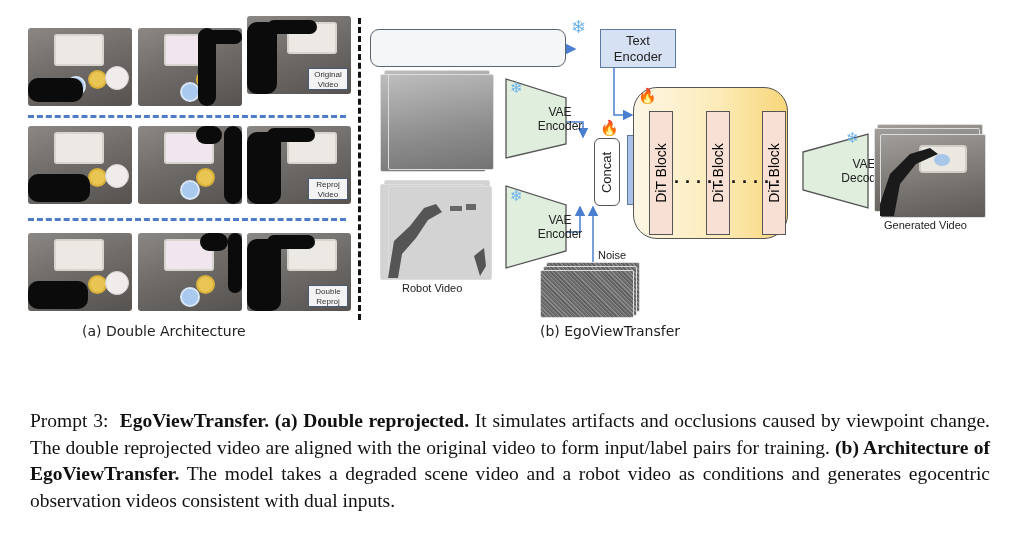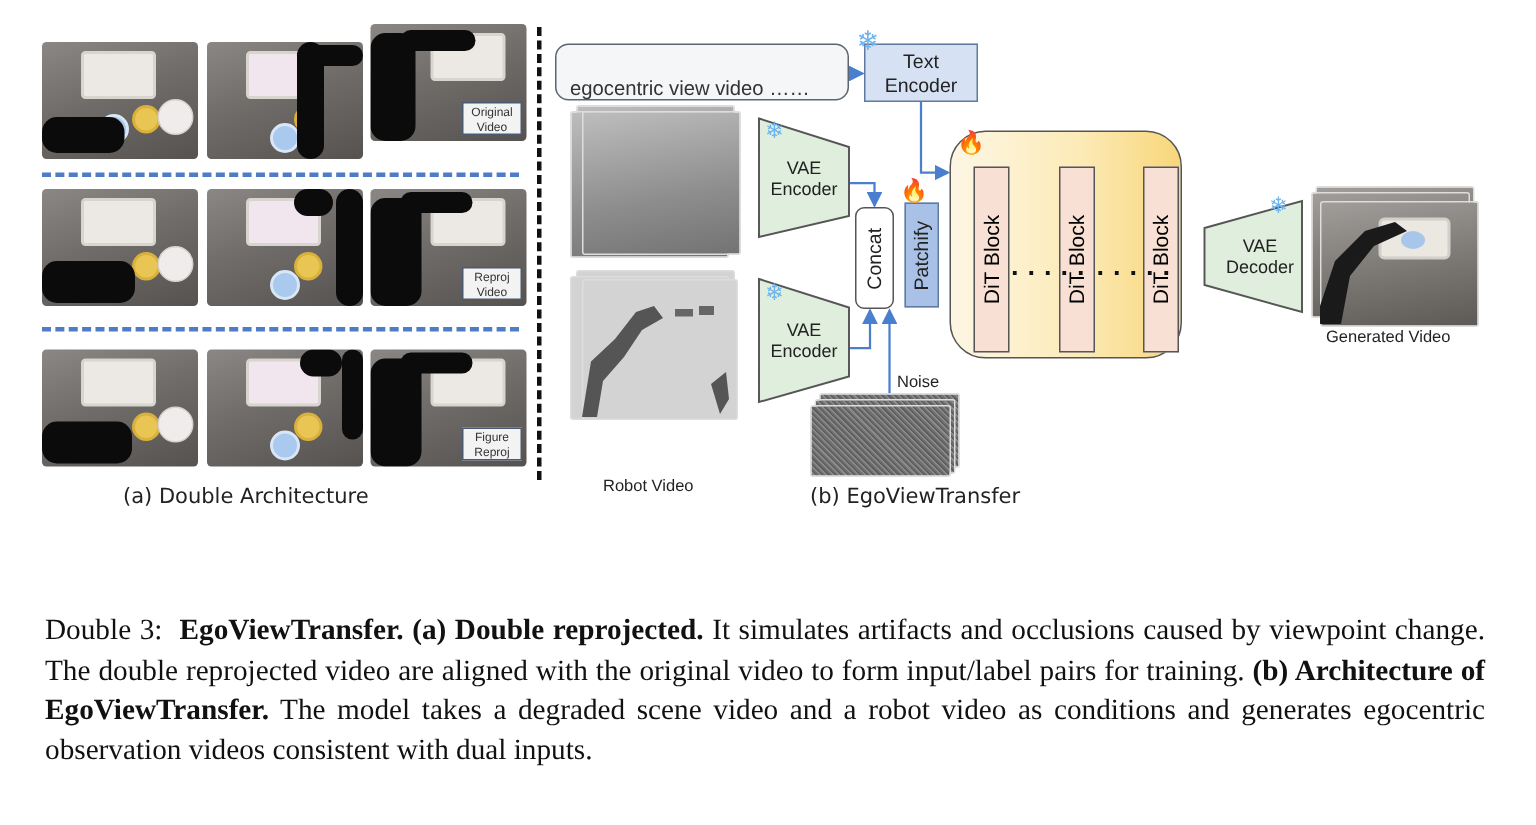--- a/index.html
+++ b/index.html
@@ -14,21 +14,21 @@
   .frame .plate { position:absolute; width:22px; height:22px; border-radius:50%; background:#efeceb; border:1px solid #d5d2d0; }
   .frame .arm { position:absolute; background:#0b0b0b; border-radius:10px; }
   .frame .label { position:absolute; right:3px; bottom:4px; width:40px; height:22px; background:#f3f3f3; border:1px solid #4a5a73;
                   font-size:8px; line-height:10px; text-align:center; color:#333; padding-top:1px; box-sizing:border-box; }
   .dash-row { position:absolute; left:28px; width:318px; height:0; border-top:3px dashed #4e7cc7; }
   .vsep { position:absolute; left:358px; top:18px; height:302px; width:0; border-left:3px dashed #111; }
   .panel-label { position:absolute; font-family:"DejaVu Sans", sans-serif; font-size:14px; color:#222; }
 
   .prompt { position:absolute; left:370px; top:29px; width:196px; height:38px; border:1.5px solid #5b6470; border-radius:9px;
             background:#f4f6f8; font-size:13.5px; line-height:17px; color:#333; padding:3px 0 0 9px; box-sizing:border-box; }
-  .box { position:absolute; box-sizing:border-box; display:flex; align-items:center; justify-content:center; text-align:center; color:#222; }
+  .box { position:absolute; box-sizing:border-box; display:flex; align-items:center; justify-content:center; text-align:center; color:#222;margin-left:24px; }
   .text-enc { left:576px; top:29px; width:76px; height:39px; background:#d6e2f3; border:1.5px solid #5e7aa1; font-size:13px; line-height:16px; }
   .concat { left:570px; top:138px; width:26px; height:68px; background:#fff; border:1.5px solid #555; border-radius:6px; }
   .patchify { left:603px; top:135px; width:23px; height:70px; background:#a9c1e6; border:1.5px solid #5e7aa1; }
   .vtext { transform:rotate(-90deg); white-space:nowrap; font-size:13px; }
   .dit-outer { position:absolute; left:633px; top:87px; width:155px; height:152px; border:1.5px solid #555; border-radius:24px;
                background:linear-gradient(90deg,#fdf6e4 0%,#fcebb8 55%,#f8d67a 100%); box-sizing:border-box; }
   .dit-block { position:absolute; top:111px; width:24px; height:124px; background:#f8e0d4; border:1.5px solid #555; box-sizing:border-box;
                display:flex; align-items:center; justify-content:center; }
   .dit-block .vtext { font-size:14px; }
   .dots { position:absolute; top:172px; font-size:18px; letter-spacing:5px; color:#111; font-weight:bold; }
@@ -105,21 +105,21 @@
     <div class="tray" style="background:#f1e6ee;"></div>
       <div class="cup-y" style="left:58px;top:42px;"></div>
       <div class="cup-b" style="left:42px;top:54px;"></div>
     <div class="arm" style="left:62px;top:0;width:28px;height:18px;"></div>
       <div class="arm" style="left:90px;top:0;width:14px;height:60px;"></div>
   </div>
   <div class="frame" style="left:247px;top:233px;">
     <div class="tray" style="left:40px;"></div>
       <div class="arm" style="left:0;top:6px;width:34px;height:72px;"></div>
     <div class="arm" style="left:20px;top:2px;width:48px;height:14px;"></div>
-    <div class="label"><span>Figure</span><br><span>Reproj</span></div>
+    <div class="label"><span>Double</span><br><span>Reproj</span></div>
   </div>
 
   <div class="panel-label" style="left:82px;top:323px;">(a) Double Architecture</div>
 </div>
 
 <div class="vsep"></div>
 
 <div>
 
   <svg class="abs" style="left:0;top:0;" width="1024" height="400">
@@ -136,21 +136,21 @@
       <path d="M593,262 L593,207" marker-end="url(#ah)"></path>
     </g>
 
     <polygon points="506,79 566,98 566,144 506,158" fill="#dfeedd" stroke="#555" stroke-width="1.3"></polygon>
     <polygon points="506,186 566,205 566,251 506,268" fill="#dfeedd" stroke="#555" stroke-width="1.3"></polygon>
 
     <polygon points="803,152 868,134 868,208 803,190" fill="#dfeedd" stroke="#555" stroke-width="1.3"></polygon>
   </svg>
 
   <div class="prompt">
-    <br><span>egocentric view video ……</span>
+    <br>
   </div>
 
   <div class="box text-enc">
     <span><span>Text</span><br><span>Encoder</span></span>
   </div>
   <span class="icon snow" style="left:571px;top:20px;font-size:18px;">❄</span>
 
   <div class="vid-stack scene">
     <div class="f" style="left:384px;top:70px;width:104px;height:96px;"></div>
     <div class="f" style="left:380px;top:74px;width:104px;height:96px;"></div>
@@ -162,21 +162,21 @@
     <div class="f" style="left:384px;top:180px;width:104px;height:94px;"></div>
     <div class="f" style="left:380px;top:184px;width:104px;height:94px;"></div>
     <div class="f" style="left:388px;top:186px;width:102px;height:92px;"></div>
   </div>
   <svg class="abs" style="left:380px;top:186px;" width="110" height="92">
     <path d="M8,92 L14,55 L30,40 L44,22 L56,18 L62,26 L48,34 L36,52 L22,68 L18,92 Z" fill="#555"></path>
     <rect x="70" y="20" width="12" height="5" fill="#666"></rect>
       <rect x="86" y="18" width="10" height="6" fill="#666"></rect>
     <path d="M94,70 L104,62 L106,80 L100,90 Z" fill="#555"></path>
   </svg>
-  <div class="caption-small" style="left:402px;top:282px;margin-top:36px;">Robot Video</div>
+  <div class="caption-small" style="left:402px;top:282px;">Robot Video</div>
 
   <div class="box" style="left:506px;top:104px;width:60px;height:30px;font-size:12px;line-height:14px;">
     <span><span>VAE</span><br><span>Encoder</span></span>
   </div>
   <span class="icon snow" style="left:510px;top:80px;">❄</span>
   <div class="box" style="left:506px;top:212px;width:60px;height:30px;font-size:12px;line-height:14px;">
     <span><span>VAE</span><br><span>Encoder</span></span>
   </div>
   <span class="icon snow" style="left:510px;top:188px;">❄</span>
 
@@ -224,19 +224,19 @@
     <rect x="40" y="12" width="46" height="26" fill="#ebe7e1" stroke="#d2cec8" stroke-width="2" rx="3"></rect>
     <ellipse cx="62" cy="26" rx="8" ry="6" fill="#a8c6ea"></ellipse>
     <path d="M0,70 L10,40 L30,20 L50,14 L58,20 L36,30 L20,50 L14,82 L0,82 Z" fill="#1a1a1a"></path>
   </svg>
   <div class="caption-small" style="left:884px;top:219px;text-align:center;">Generated Video</div>
 
   <div class="panel-label" style="left:540px;top:323px;">(b) EgoViewTransfer</div>
 </div>
 
 <div class="caption">
-  <span>Double 3:</span>&nbsp;
+  <span>Prompt 3:</span>&nbsp;
   <b>EgoViewTransfer.</b>
   <b>(a) Double reprojected.</b>
   <span>It simulates artifacts and occlusions caused by viewpoint change. The double reprojected video are aligned with the original video to form input/label pairs for training.</span>
   <b>(b) Architecture of EgoViewTransfer.</b>
   <span>The model takes a degraded scene video and a robot video as conditions and generates egocentric observation videos consistent with dual inputs.</span>
 </div>
 
 </body></html>

